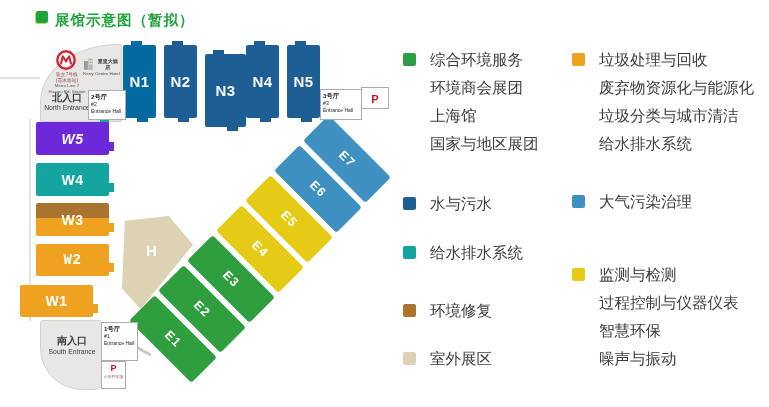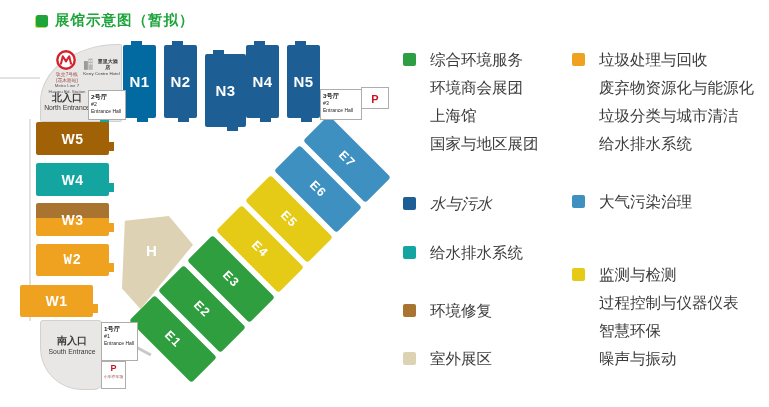--- a/index.html
+++ b/index.html
@@ -1,21 +1,21 @@
 <!DOCTYPE html>
 <html style="--title-green: #1fa43c; --metro-red: #d5232e; --parking-red: #c81423; --teal: #14a5a1; --orange: #efa120;"><head>
 <meta charset="utf-8">
 <style>
   html,body{margin:0;padding:0;background:#fff;}
   .canvas{position:relative;width:769px;height:407px;background:#ffffff;overflow:hidden;
           font-family:"Liberation Sans",sans-serif;}
   .abs{position:absolute;}
 
   
-  .title-row{position:absolute;left:36px;top:11px;display:flex;align-items:center;gap:7px;}
+  .title-row{position:absolute;left:36px;top:11px;display:flex;align-items:flex-start;gap:7px;}
   .title-icon{width:12px;height:12px;border-radius:2px;background:var(--title-green);
               box-shadow:-1px 1px 0 #bcdc55;}
   .title-text{font-size:14.5px;font-weight:bold;color:var(--title-green);letter-spacing:1px;}
 
   
   .road-v{left:29px;top:119px;width:2px;height:202px;background:#e3e2e0;}
   .road-h{left:0;top:77px;width:40px;height:2px;background:#e3e2e0;}
 
   
   .entrance{background:#e8e7e5;border:1px solid #d2d1cf;color:#3a3a3a;}
@@ -100,21 +100,21 @@
 
   .hall-H{left:122px;top:216px;width:71px;height:93px;
           clip-path:polygon(4% 5%,66% 0,100% 31%,26% 100%,0 78%);}
   .hall-H .hall-label{position:absolute;left:24px;top:26px;font-size:15px;}
 
   
   .lgroup{position:absolute;}
   .swatch{position:absolute;left:0;top:7px;width:13px;height:13px;border-radius:2px;}
   .llines{margin-left:27px;}
   .lline{height:28px;line-height:28px;font-size:15.5px;color:#3c3c3c;white-space:nowrap;}
-  .lg-l-0{left:403px;top:46px;}  .lg-l-1{left:403px;top:190px;font-style:italic;}
+  .lg-l-0{left:403px;top:46px;}  .lg-l-1{left:403px;top:190px;}
   .lg-l-2{left:403px;top:239px;} .lg-l-3{left:403px;top:297px;}
   .lg-l-4{left:403px;top:345px;}
   .lg-r-0{left:572px;top:46px;}  .lg-r-1{left:572px;top:188px;}
   .lg-r-2{left:572px;top:261px;}
 </style>
 </head>
 <body>
 
 <div class="canvas">
 
@@ -200,21 +200,21 @@
       </div>
       <div class="hall hall-N3 hn" style="background: rgb(29, 94, 148);">
         <span class="hall-label">N3</span>
       </div>
       <div class="hall hall-N4 hn" style="background: rgb(29, 94, 148);">
         <span class="hall-label">N4</span>
       </div>
       <div class="hall hall-N5 hn" style="background: rgb(29, 94, 148);">
         <span class="hall-label">N5</span>
       </div>
-      <div class="hall hall-W5 hw" style="background: #a16207;">
+      <div class="hall hall-W5 hw" style="background: #6d28d9; font-style: italic;">
         <span class="hall-label">W5</span>
       </div>
       <div class="hall hall-W4 hw" style="background: rgb(20, 165, 161);">
         <span class="hall-label">W4</span>
       </div>
       <div class="hall hall-W3 hw" style="background: linear-gradient(rgb(169, 116, 47) 0px, rgb(169, 116, 47) 46%, rgb(239, 161, 32) 46%, rgb(239, 161, 32) 100%);">
         <span class="hall-label">W3</span>
       </div>
       <div class="hall hall-W2 hw" style="background: rgb(239, 161, 32);">
         <span class="hall-label">W2</span>

